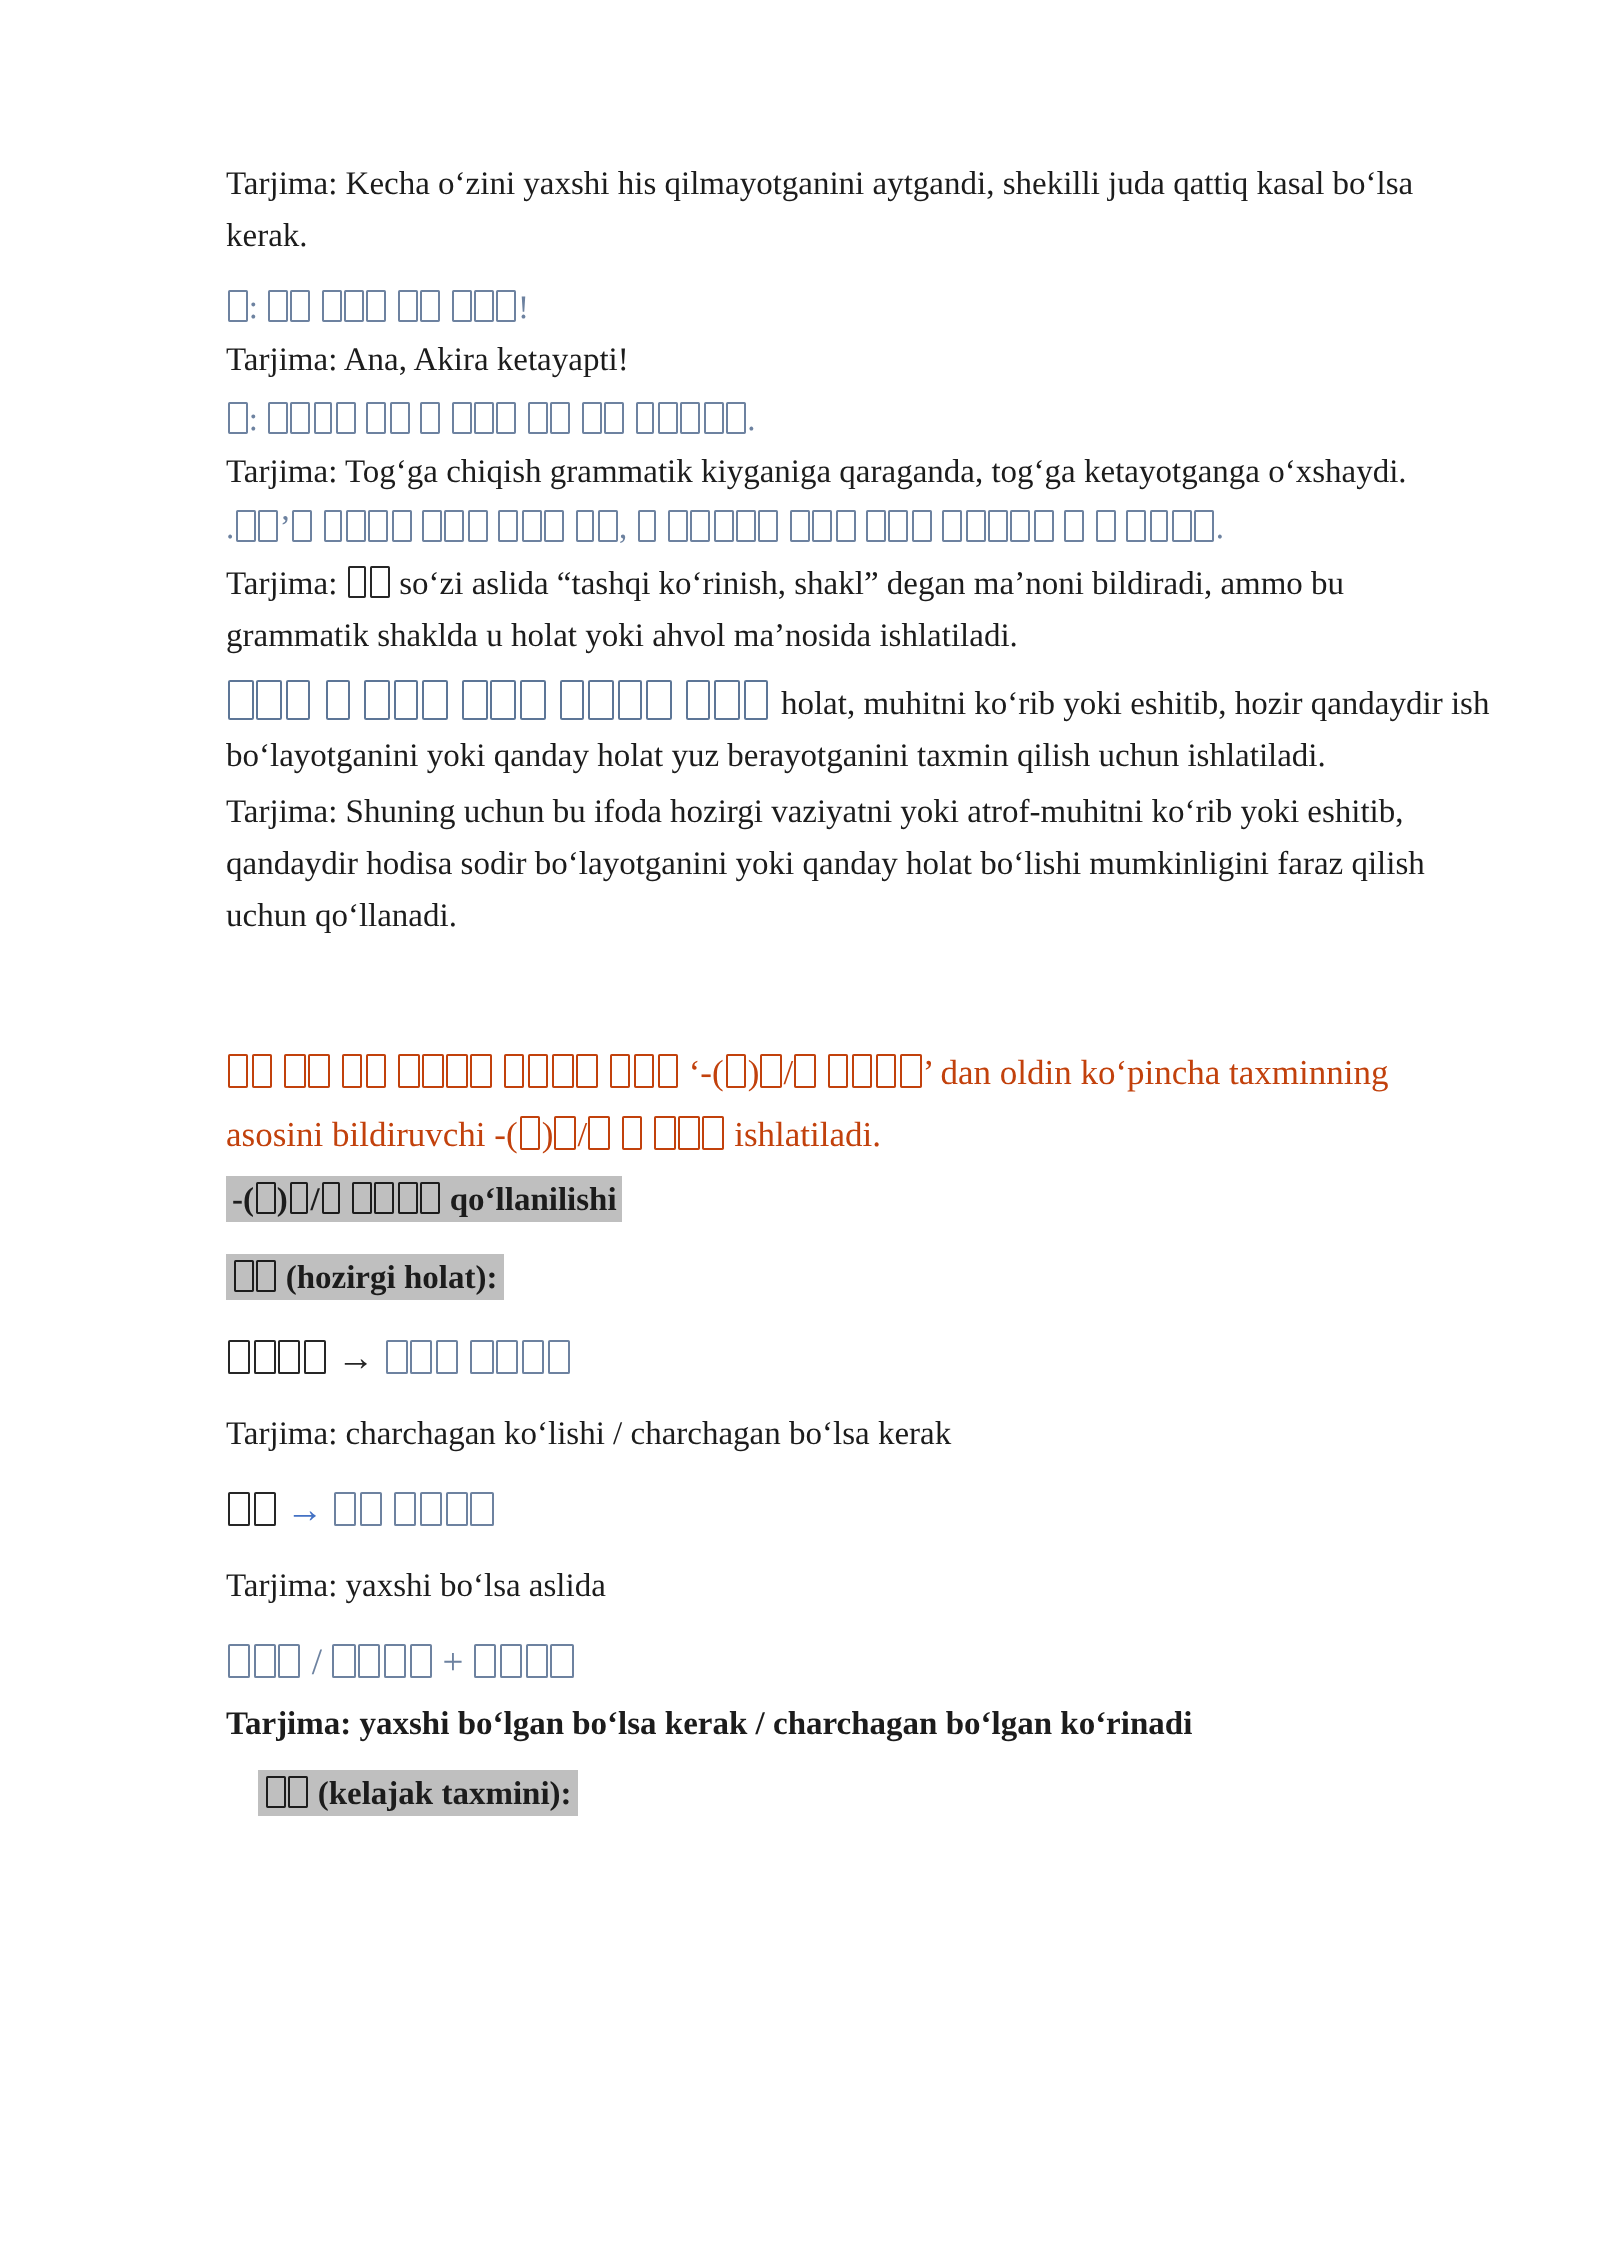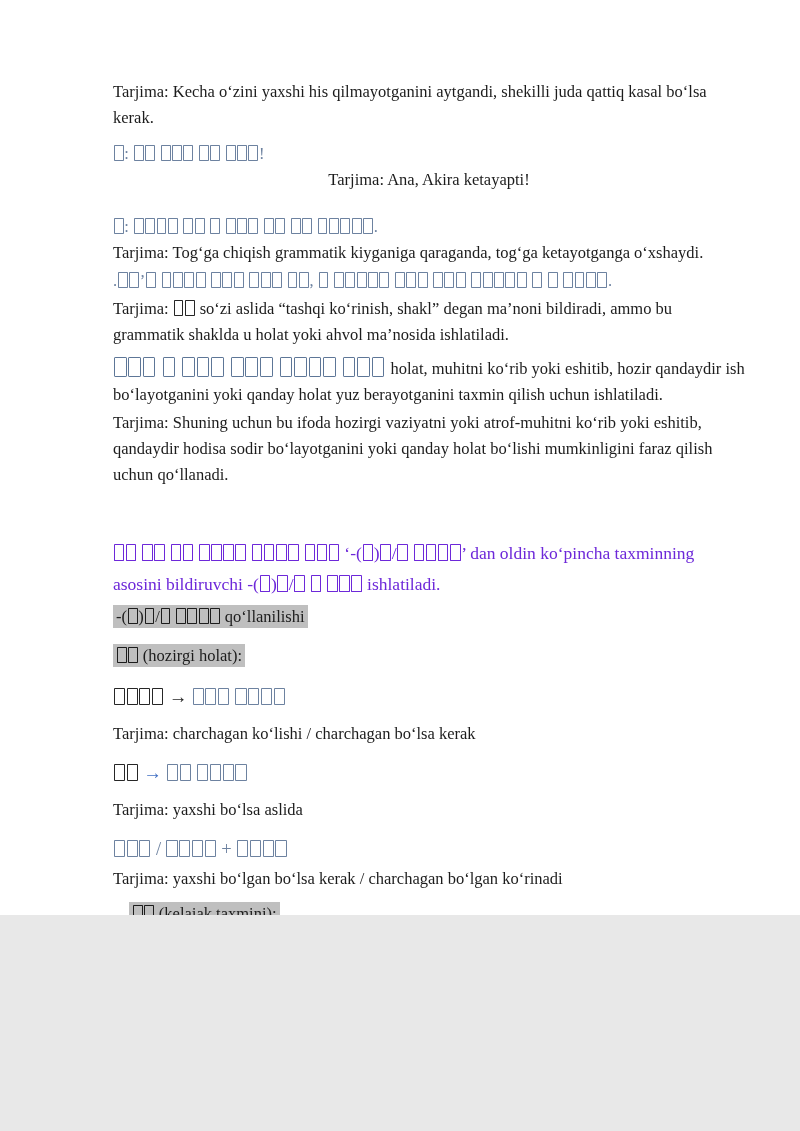--- a/index.html
+++ b/index.html
@@ -1,18 +1,18 @@
 <!DOCTYPE html>
 <html><head>
 <meta charset="utf-8">
 <style>
   html,body { margin:0; padding:0; background:#e8e8e8; }
   .page {
     position:relative;
-    width:800px; height:915px;
+    width:800px; height:1131px;
     margin:0 auto;
     background:#ffffff;
     overflow:hidden;
     font-family:"Liberation Serif", serif;
   }
   .doc {
     position:absolute;
     left:113px; top:79px;
     width:632px;
     color:#1c1c1c;
@@ -21,25 +21,25 @@
   }
   p.para { margin:0; }
   .para-spacer { height:34px; }
   .para-example { font-size:18.5px; line-height:30px; }
   .para-blue-heading { color:#365f91; font-size:17.5px; line-height:31px; }
 
   .run-t  { color:#1c1c1c; }
   .run-k  { color:#6d82a0; }
   .run-kb { color:#262626; }
   .run-bigk { color:#5d7697; font-size:21px; }
-  .run-bh { color:#6d28d9; }
+  .run-bh { color:#c2410c; }
   .run-ak { color:#262626; }
   .run-ab { color:#4472c4; }
   .run-hl {
-    font-weight:normal;
+    font-weight:bold;
     background:#bfbfbf;
     padding:2px 3px;
     box-decoration-break:clone;
   }
 
   
   .tofu {
     display:inline-block;
     width:0.60em; height:0.95em;
     border:0.085em solid currentColor;
@@ -49,32 +49,32 @@
     margin:0 0.045em;
   }
 </style>
 </head>
 <body>
 
 <div class="page">
   <div class="doc">
       <p class="para para-body" style="margin-bottom: 10px;"><span class="run run-t">Tarjima: Kecha o‘zini yaxshi his qilmayotganini aytgandi, shekilli juda qattiq kasal bo‘lsa kerak.</span></p>
       <p class="para para-body" style="margin-bottom: 0px;"><span class="run run-k"><i class="tofu"></i>: <i class="tofu"></i><i class="tofu"></i> <i class="tofu"></i><i class="tofu"></i><i class="tofu"></i> <i class="tofu"></i><i class="tofu"></i> <i class="tofu"></i><i class="tofu"></i><i class="tofu"></i>!</span></p>
-      <p class="para para-body" style="margin-bottom: 21px; text-align: center;"><span class="run run-t">Tarjima: Ana, Akira ketayapti!</span></p>
+      <p class="para para-body" style="margin-bottom: 4px;"><span class="run run-t">Tarjima: Ana, Akira ketayapti!</span></p>
       <p class="para para-body" style="margin-bottom: 0px;"><span class="run run-k"><i class="tofu"></i>: <i class="tofu"></i><i class="tofu"></i><i class="tofu"></i><i class="tofu"></i> <i class="tofu"></i><i class="tofu"></i> <i class="tofu"></i> <i class="tofu"></i><i class="tofu"></i><i class="tofu"></i> <i class="tofu"></i><i class="tofu"></i> <i class="tofu"></i><i class="tofu"></i> <i class="tofu"></i><i class="tofu"></i><i class="tofu"></i><i class="tofu"></i><i class="tofu"></i>.</span></p>
       <p class="para para-body" style="margin-bottom: 2px;"><span class="run run-t">Tarjima: Tog‘ga chiqish grammatik kiyganiga qaraganda, tog‘ga ketayotganga o‘xshaydi.</span></p>
       <p class="para para-body" style="margin-bottom: 2px;"><span class="run run-k">.<i class="tofu"></i><i class="tofu"></i>’<i class="tofu"></i> <i class="tofu"></i><i class="tofu"></i><i class="tofu"></i><i class="tofu"></i> <i class="tofu"></i><i class="tofu"></i><i class="tofu"></i> <i class="tofu"></i><i class="tofu"></i><i class="tofu"></i> <i class="tofu"></i><i class="tofu"></i>, <i class="tofu"></i> <i class="tofu"></i><i class="tofu"></i><i class="tofu"></i><i class="tofu"></i><i class="tofu"></i> <i class="tofu"></i><i class="tofu"></i><i class="tofu"></i> <i class="tofu"></i><i class="tofu"></i><i class="tofu"></i> <i class="tofu"></i><i class="tofu"></i><i class="tofu"></i><i class="tofu"></i><i class="tofu"></i> <i class="tofu"></i> <i class="tofu"></i> <i class="tofu"></i><i class="tofu"></i><i class="tofu"></i><i class="tofu"></i>.</span></p>
       <p class="para para-body" style="margin-bottom: 6px;"><span class="run run-t">Tarjima: </span><span class="run run-kb"><i class="tofu"></i><i class="tofu"></i></span><span class="run run-t"> so‘zi aslida “tashqi ko‘rinish, shakl” degan ma’noni bildiradi, ammo bu grammatik shaklda u holat yoki ahvol ma’nosida ishlatiladi.</span></p>
       <p class="para para-body" style="margin-bottom: 2px;"><span class="run run-bigk"><i class="tofu"></i><i class="tofu"></i><i class="tofu"></i> <i class="tofu"></i> <i class="tofu"></i><i class="tofu"></i><i class="tofu"></i> <i class="tofu"></i><i class="tofu"></i><i class="tofu"></i> <i class="tofu"></i><i class="tofu"></i><i class="tofu"></i><i class="tofu"></i> <i class="tofu"></i><i class="tofu"></i><i class="tofu"></i> </span><span class="run run-t">holat, muhitni ko‘rib yoki eshitib, hozir qandaydir ish bo‘layotganini yoki qanday holat yuz berayotganini taxmin qilish uchun ishlatiladi.</span></p>
       <p class="para para-body" style="margin-bottom: 16px;"><span class="run run-t">Tarjima: Shuning uchun bu ifoda hozirgi vaziyatni yoki atrof-muhitni ko‘rib yoki eshitib, qandaydir hodisa sodir bo‘layotganini yoki qanday holat bo‘lishi mumkinligini faraz qilish uchun qo‘llanadi.</span></p>
       <div class="para para-spacer"></div>
       <p class="para para-blue-heading" style="margin-bottom: 4px;"><span class="run run-bh"><i class="tofu"></i><i class="tofu"></i> <i class="tofu"></i><i class="tofu"></i> <i class="tofu"></i><i class="tofu"></i> <i class="tofu"></i><i class="tofu"></i><i class="tofu"></i><i class="tofu"></i> <i class="tofu"></i><i class="tofu"></i><i class="tofu"></i><i class="tofu"></i> <i class="tofu"></i><i class="tofu"></i><i class="tofu"></i> ‘-(<i class="tofu"></i>)<i class="tofu"></i>/<i class="tofu"></i> <i class="tofu"></i><i class="tofu"></i><i class="tofu"></i><i class="tofu"></i>’ dan oldin ko‘pincha taxminning asosini bildiruvchi -(<i class="tofu"></i>)<i class="tofu"></i>/<i class="tofu"></i> <i class="tofu"></i> <i class="tofu"></i><i class="tofu"></i><i class="tofu"></i> ishlatiladi.</span></p>
       <p class="para para-body" style="margin-bottom: 13px;"><span class="run run-hl">-(<i class="tofu"></i>)<i class="tofu"></i>/<i class="tofu"></i> <i class="tofu"></i><i class="tofu"></i><i class="tofu"></i><i class="tofu"></i> qo‘llanilishi</span></p>
       <p class="para para-body" style="margin-bottom: 13px;"><span class="run run-hl"><i class="tofu"></i><i class="tofu"></i> (hozirgi holat):</span></p>
       <p class="para para-example" style="margin-bottom: 9px;"><span class="run run-kb"><i class="tofu"></i><i class="tofu"></i><i class="tofu"></i><i class="tofu"></i> </span><span class="run run-ak">→</span><span class="run run-k"> <i class="tofu"></i><i class="tofu"></i><i class="tofu"></i> <i class="tofu"></i><i class="tofu"></i><i class="tofu"></i><i class="tofu"></i></span></p>
       <p class="para para-body" style="margin-bottom: 11px;"><span class="run run-t">Tarjima: charchagan ko‘lishi / charchagan bo‘lsa kerak</span></p>
       <p class="para para-example" style="margin-bottom: 9px;"><span class="run run-kb"><i class="tofu"></i><i class="tofu"></i> </span><span class="run run-ab">→</span><span class="run run-k"> <i class="tofu"></i><i class="tofu"></i> <i class="tofu"></i><i class="tofu"></i><i class="tofu"></i><i class="tofu"></i></span></p>
       <p class="para para-body" style="margin-bottom: 11px;"><span class="run run-t">Tarjima: yaxshi bo‘lsa aslida</span></p>
       <p class="para para-example" style="margin-bottom: 2px;"><span class="run run-k"><i class="tofu"></i><i class="tofu"></i><i class="tofu"></i> / <i class="tofu"></i><i class="tofu"></i><i class="tofu"></i><i class="tofu"></i> + <i class="tofu"></i><i class="tofu"></i><i class="tofu"></i><i class="tofu"></i></span></p>
-      <p class="para para-body" style="margin-bottom: 9px;"><span class="run run-t">Tarjima: yaxshi bo‘lgan bo‘lsa kerak / charchagan bo‘lgan ko‘rinadi</span></p>
+      <p class="para para-body" style="margin-bottom: 9px; font-weight: bold;"><span class="run run-t">Tarjima: yaxshi bo‘lgan bo‘lsa kerak / charchagan bo‘lgan ko‘rinadi</span></p>
       <p class="para para-body" style="margin-bottom: 0px; padding-left: 16px;"><span class="run run-hl"><i class="tofu"></i><i class="tofu"></i> (kelajak taxmini):</span></p>
     </div>
 </div>
 
 </body></html>

